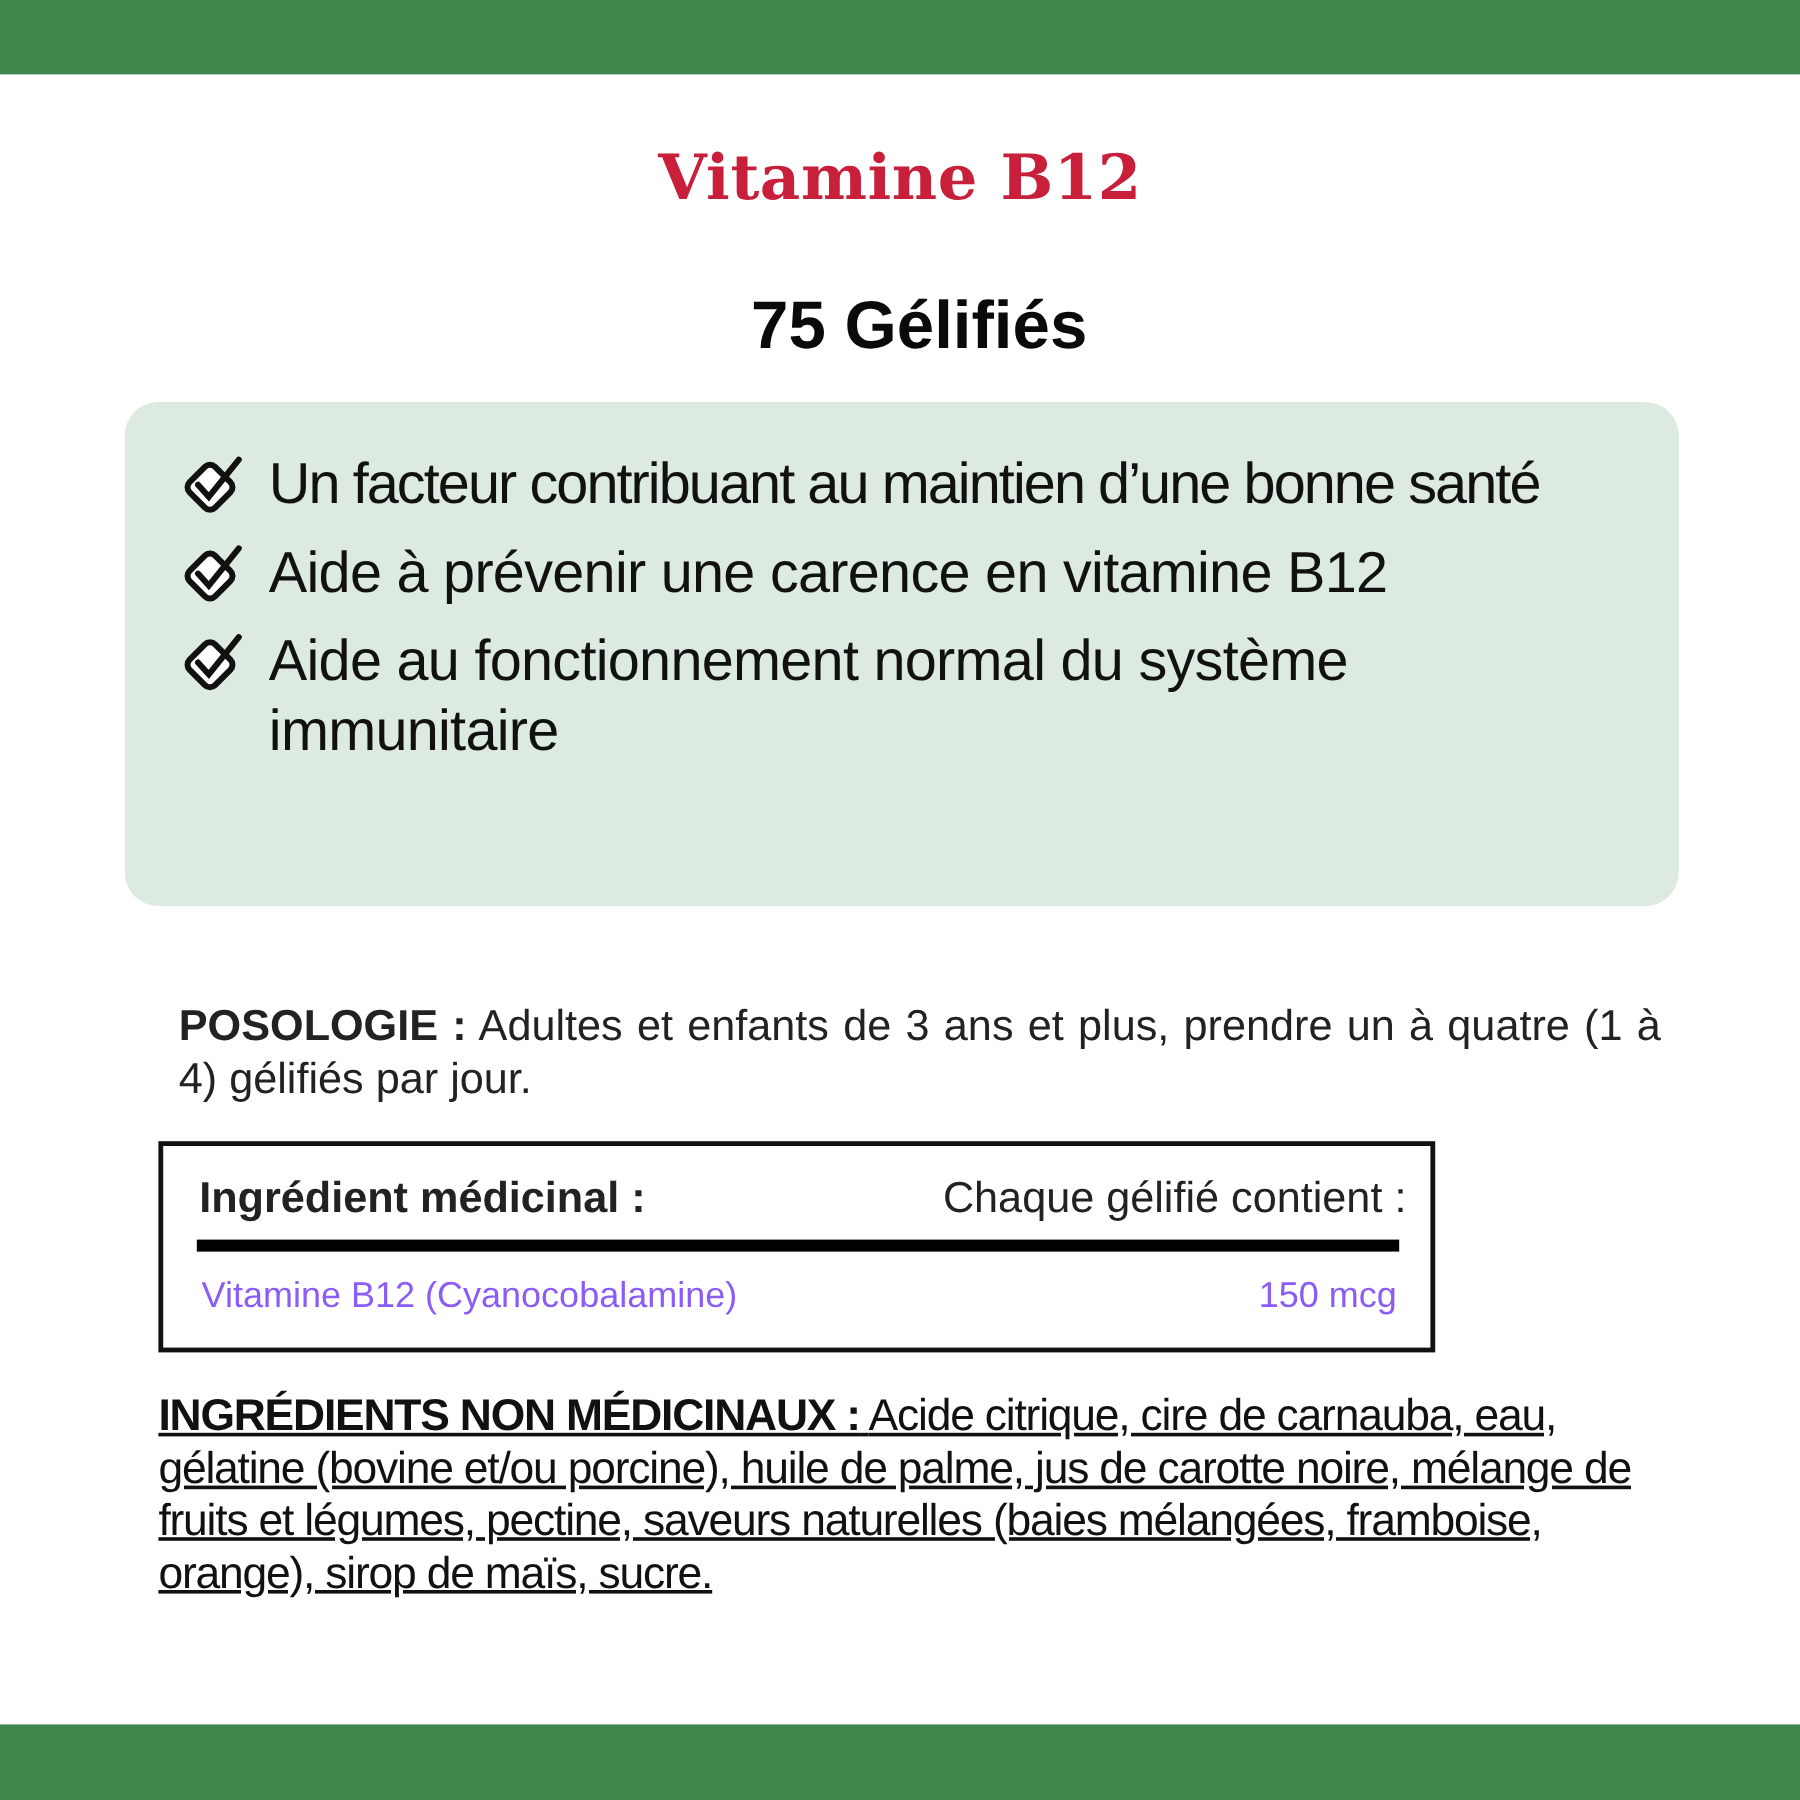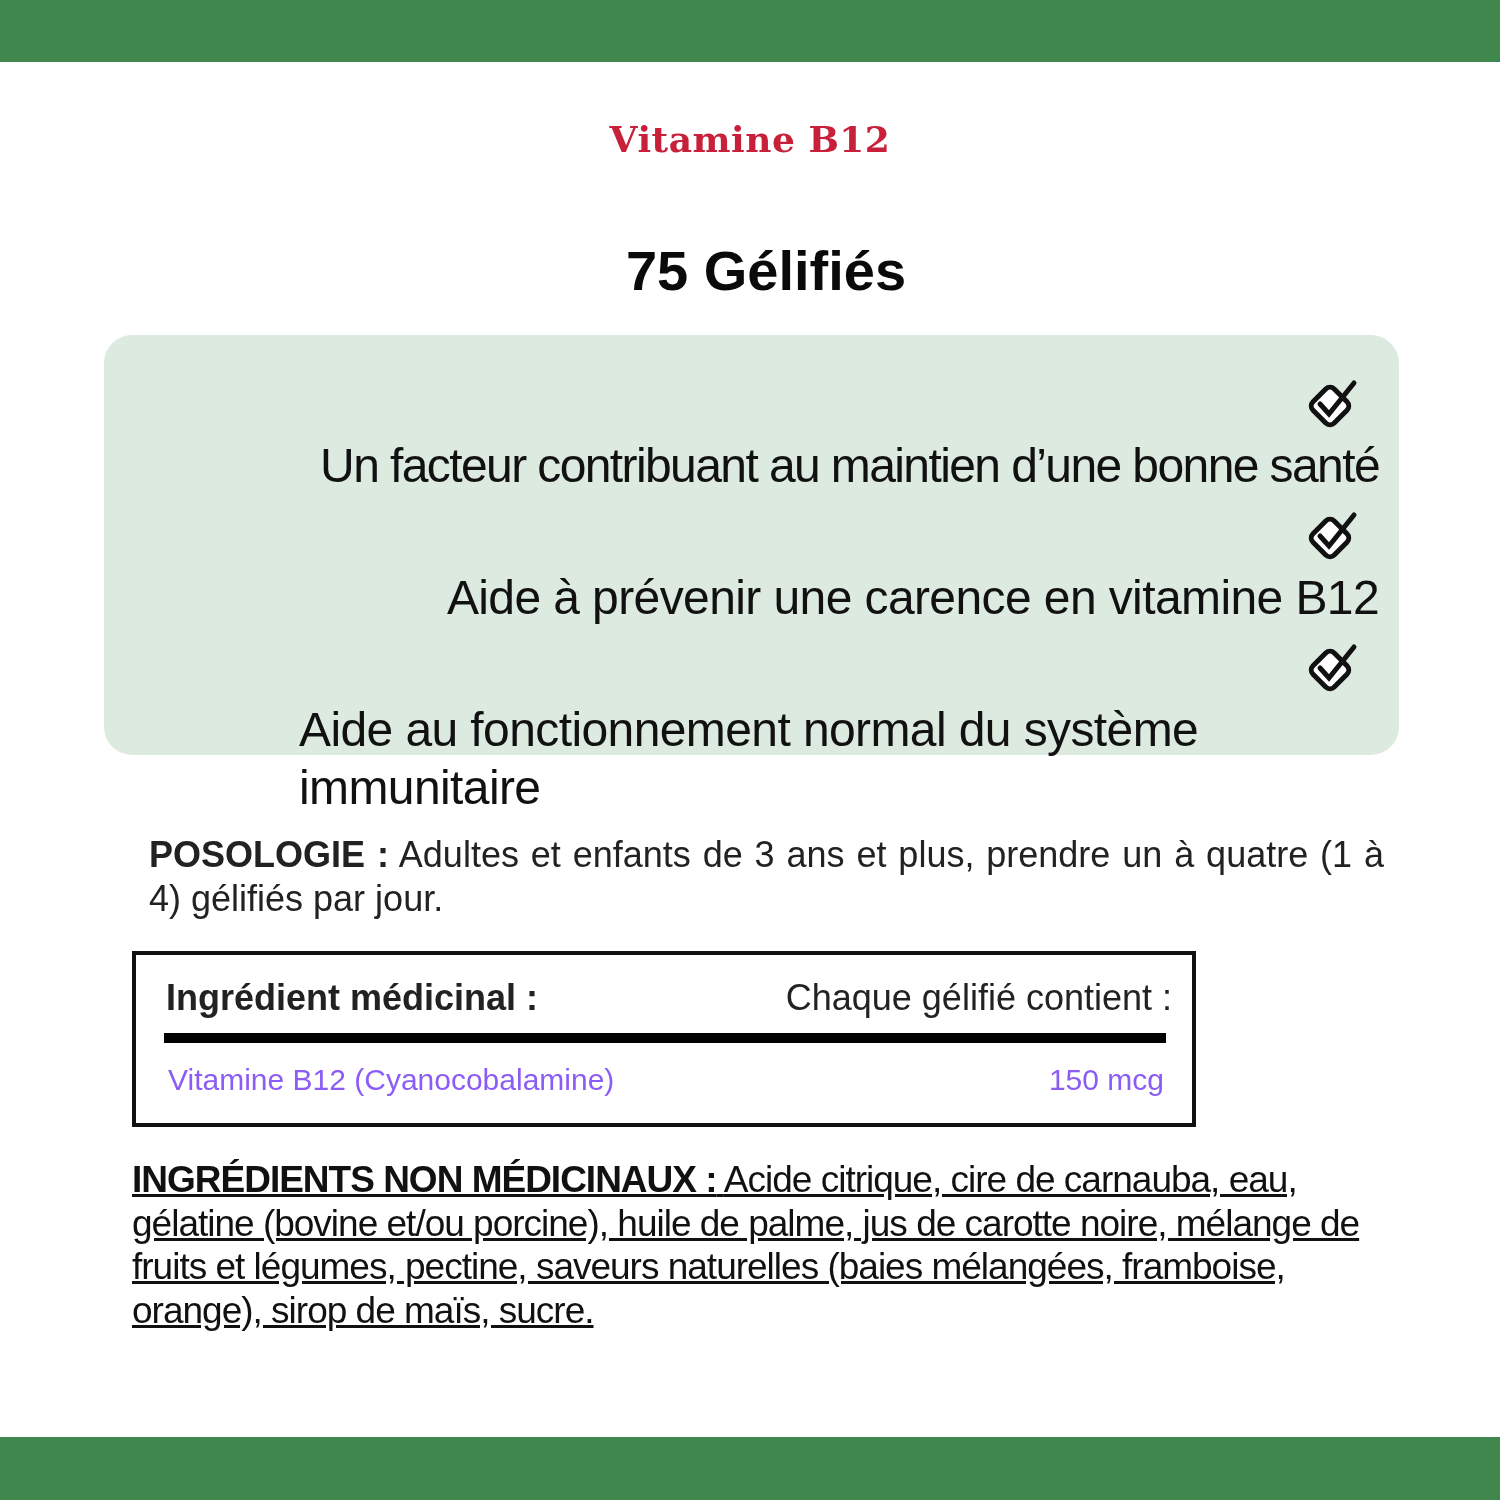--- a/index.html
+++ b/index.html
@@ -8,35 +8,35 @@
       background: #ffffff; color: #111;
       font-family: "Liberation Sans", "DejaVu Sans", sans-serif;
     }
     .bar { position: absolute; left: 0; width: 1500px; background: #40874e; }
     .bar.top { top: 0; height: 62px; }
     .bar.bottom { top: 1437px; height: 63px; }
 
     .title {
       position: absolute; top: 118px; left: 0; width: 1500px; text-align: center;
       font-family: "DejaVu Serif", "Liberation Serif", serif;
-      font-weight: bold; font-size: 36px; color: #c8203a; letter-spacing: 0.5px;
+      font-weight: bold; font-size: 52px; color: #c8203a; letter-spacing: 0.5px;
     }
     .subtitle {
       position: absolute; top: 222px; left: 0; width: 1500px; text-align: center;
       font-family: "Liberation Sans", sans-serif; font-weight: bold;
       font-size: 56px; color: #0a0a0a;
     }
 
     .benefits {
       position: absolute; left: 104px; top: 335px; width: 1295px; height: 420px;
       background: #dceadf; border-radius: 28px; box-sizing: border-box;
       padding: 40px 20px 0 42px;
     }
     .benefit {
-      display: flex; align-items: flex-end; margin-bottom: 12px; flex-direction: column;
+      display: flex; align-items: flex-start; margin-bottom: 12px;
     }
     .benefit .check { width: 62px; height: 62px; flex: 0 0 62px; margin-top: 0px; margin-right: 16px; }
     .benefit .text {
       font-family: "Liberation Sans", sans-serif; font-size: 48px; line-height: 58px;
       color: #111; letter-spacing: -0.6px;
     }
     .benefit.first .text { letter-spacing: -1.6px; }
 
     .posologie {
       position: absolute; left: 149px; top: 833px; width: 1235px;

